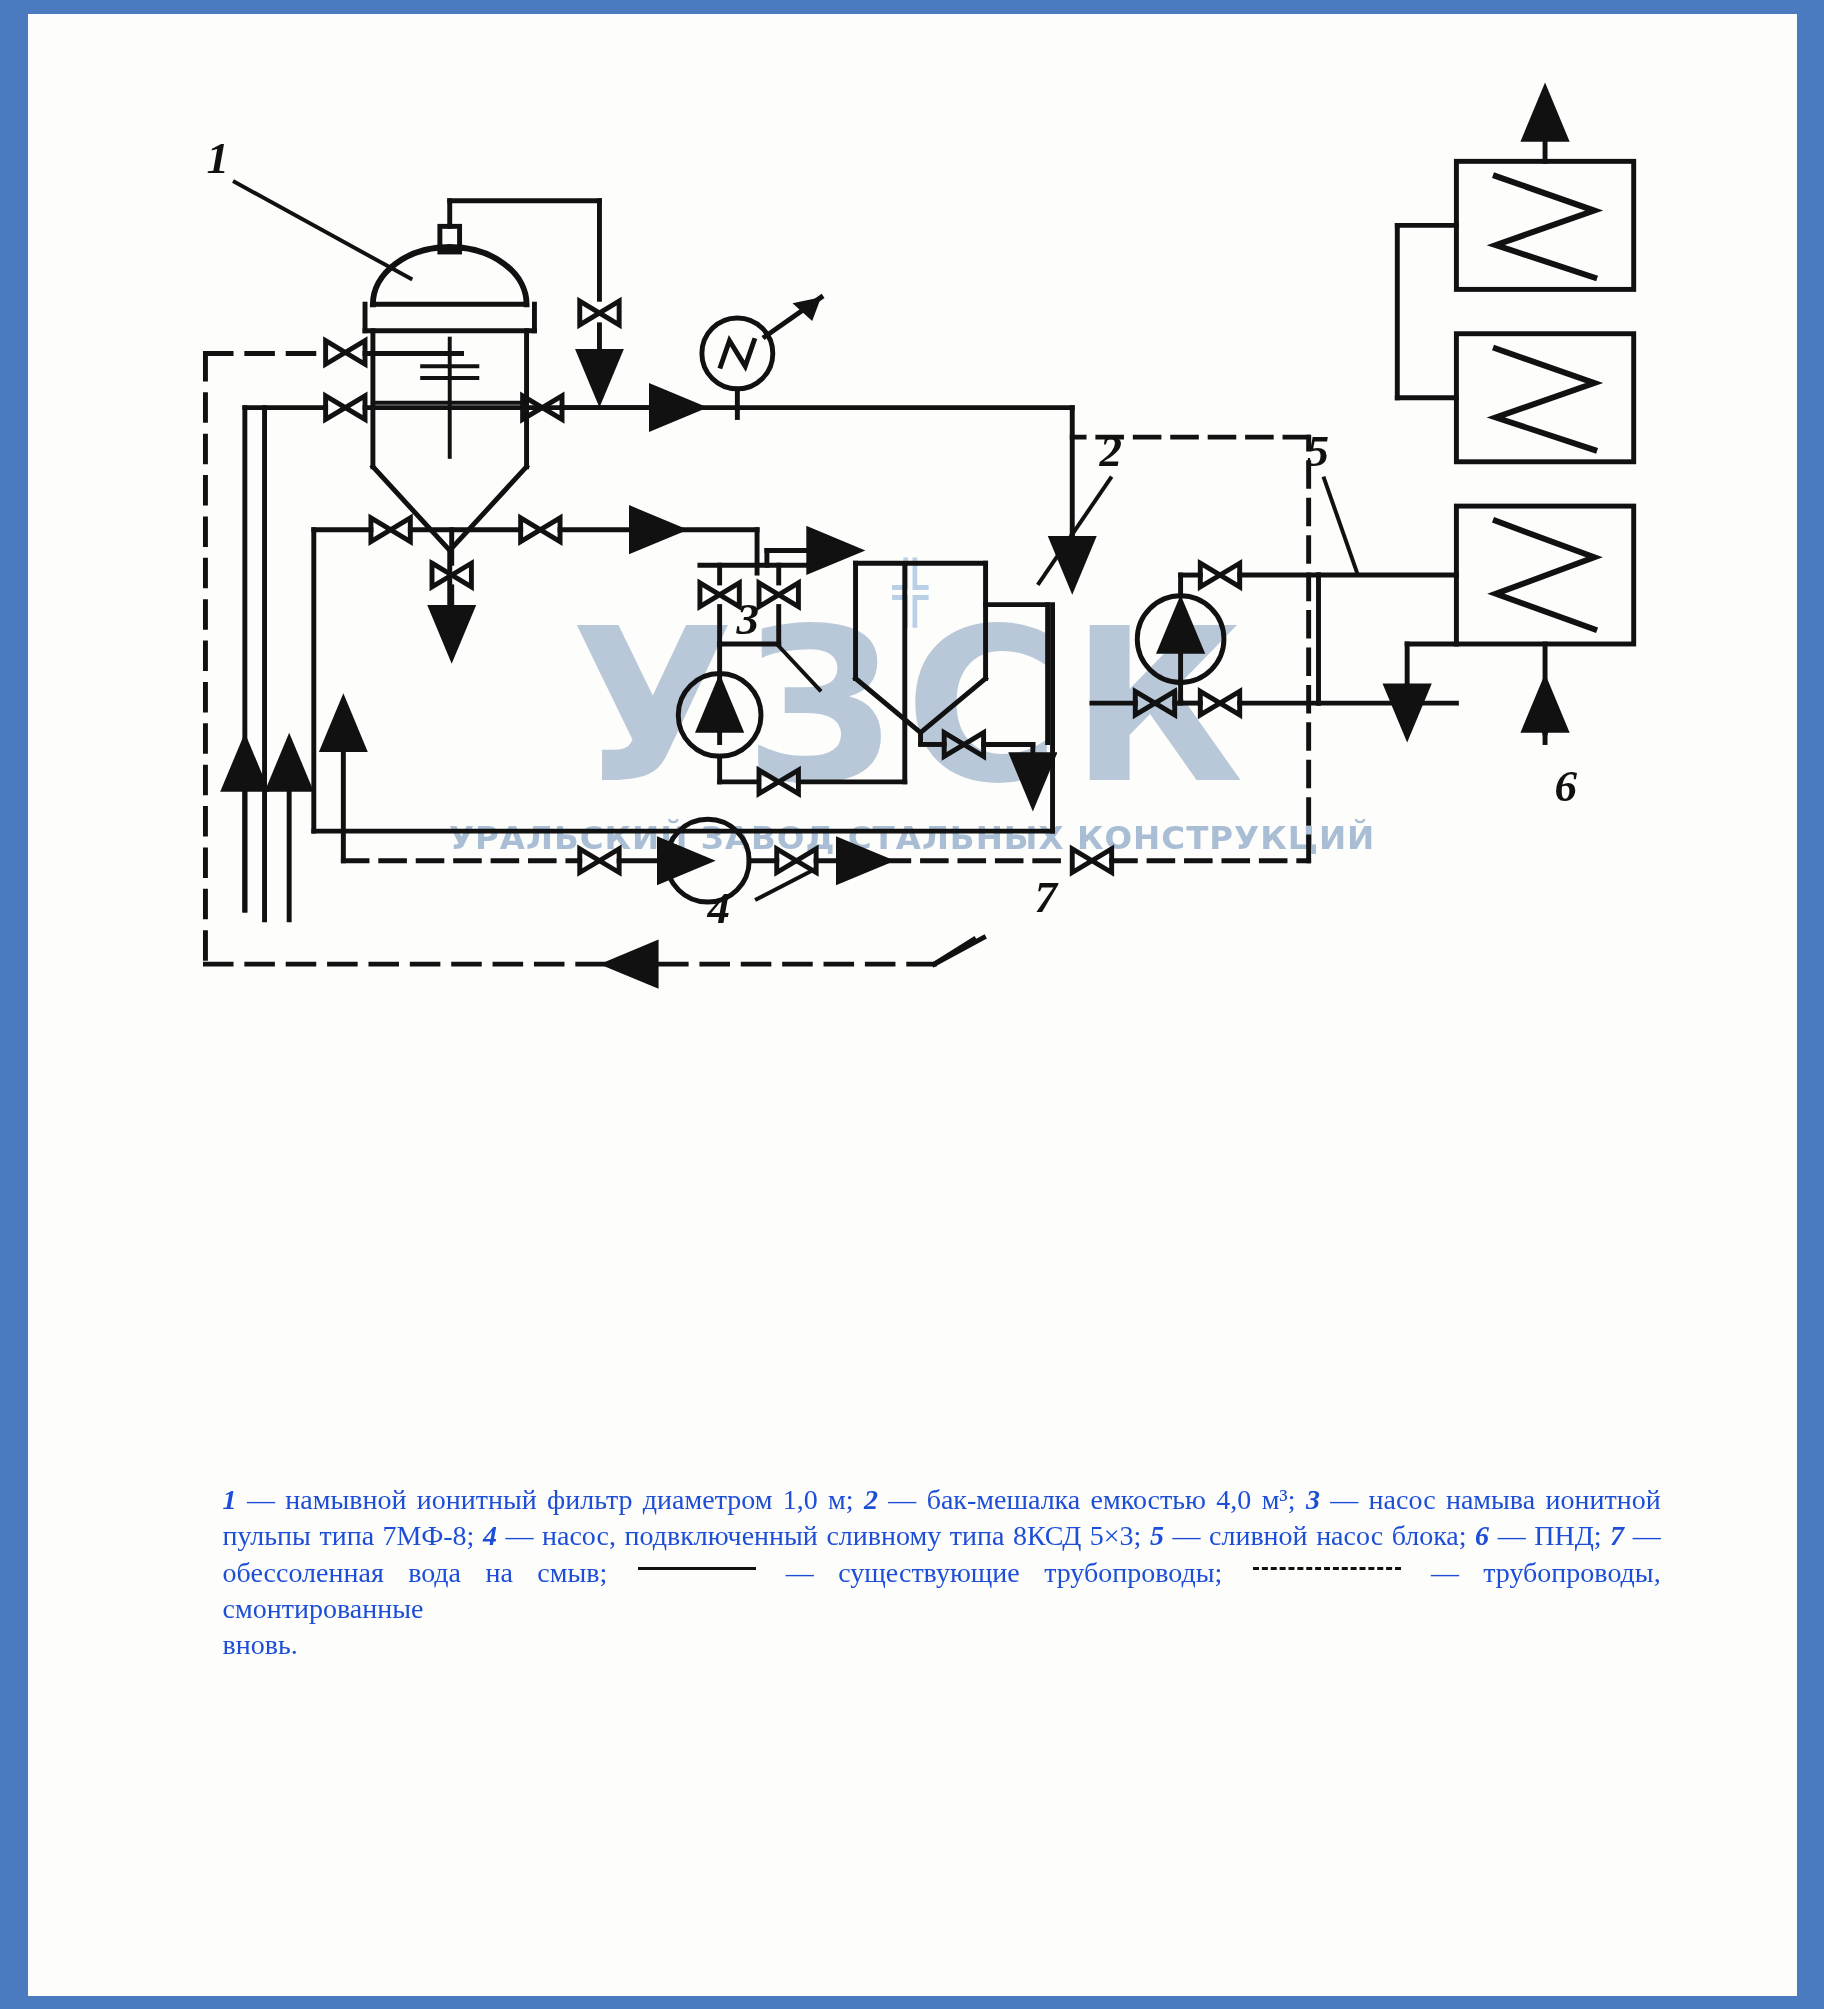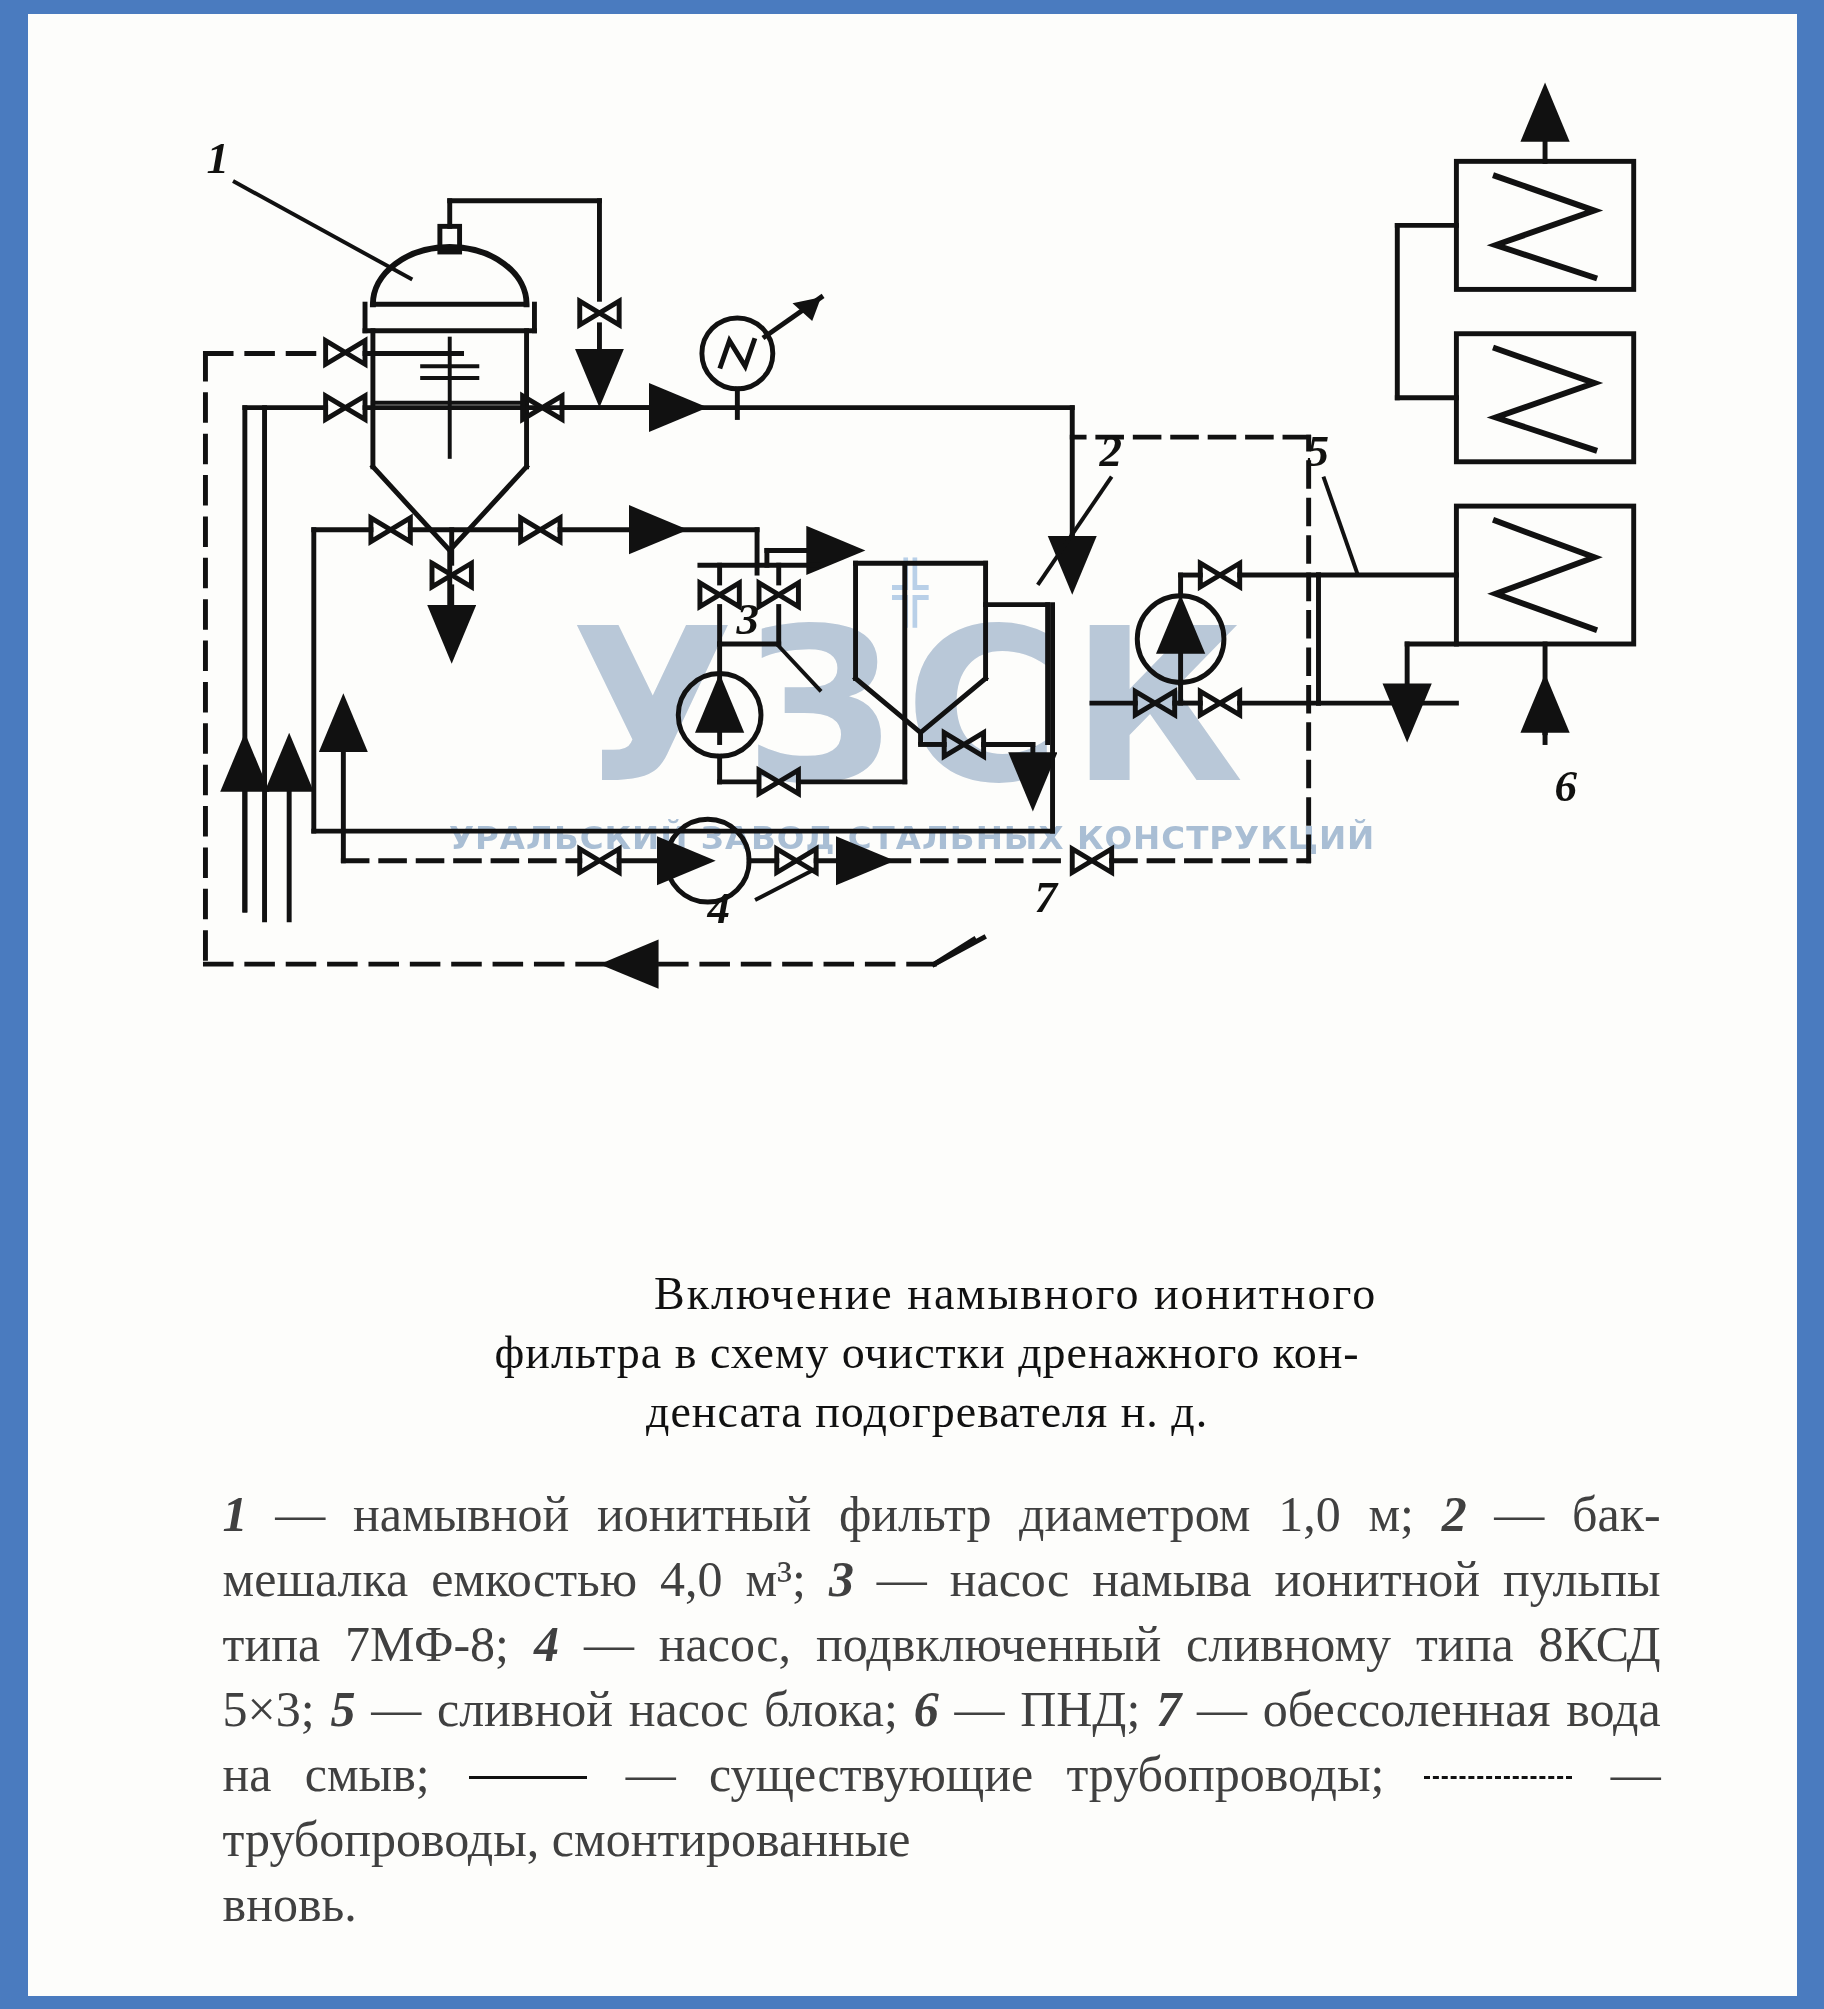--- a/index.html
+++ b/index.html
@@ -95,23 +95,23 @@
   #caption .l1 { letter-spacing: 2px; text-indent: 177px; }
   #caption .l2 { letter-spacing: 1px; }
   #caption .l3 { letter-spacing: 1px; }
 
   #legend {
     position: absolute;
     left: 195px;
     top: 1468px;
     width: 1438px;
     font-family: "Liberation Serif", serif;
-    font-size: 50px;
+    font-size: 28px;
     line-height: 1.30;
-    color: #404040;
+    color: #1d4ed8;
     text-align: justify;
   }
   #legend .idx {
     font-style: italic;
     font-weight: bold;
   }
   #legend .last {
     display: block;
     text-align: left;
   }
@@ -372,25 +372,20 @@
 
       <div class="num-label" style="left:120px;  top:79px;">1</div>
       <div class="num-label" style="left:1013px; top:372px;">2</div>
       <div class="num-label" style="left:650px;  top:540px;">3</div>
       <div class="num-label" style="left:621px;  top:829px;">4</div>
       <div class="num-label" style="left:1220px; top:372px;">5</div>
       <div class="num-label" style="left:1468px; top:707px;">6</div>
       <div class="num-label" style="left:948px;  top:818px;">7</div>
     </div>
 
-    <div id="caption">
-      <div class="l1">Включение намывного ионитного</div>
-      <div class="l2">фильтра в схему очистки дренажного кон-</div>
-      <div class="l3">денсата подогревателя н. д.</div>
-    </div>
 
     <div id="legend">
       <span class="idx">1</span>
       <span>— намывной ионитный фильтр диаметром 1,0 м;</span>
       <span class="idx">2</span>
       <span>— бак-мешалка емкостью 4,0 м³;</span>
       <span class="idx">3</span>
       <span>— насос намыва ионитной пульпы типа 7МФ-8;</span>
       <span class="idx">4</span>
       <span>— насос, подвключенный сливному типа 8КСД 5×3;</span>

